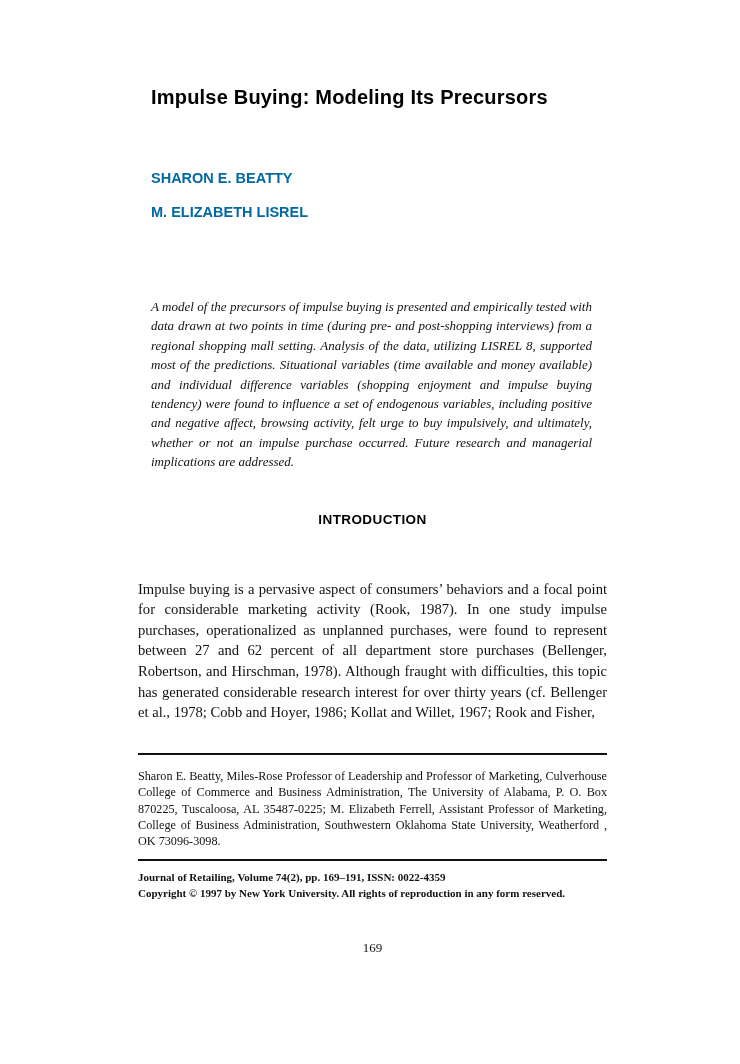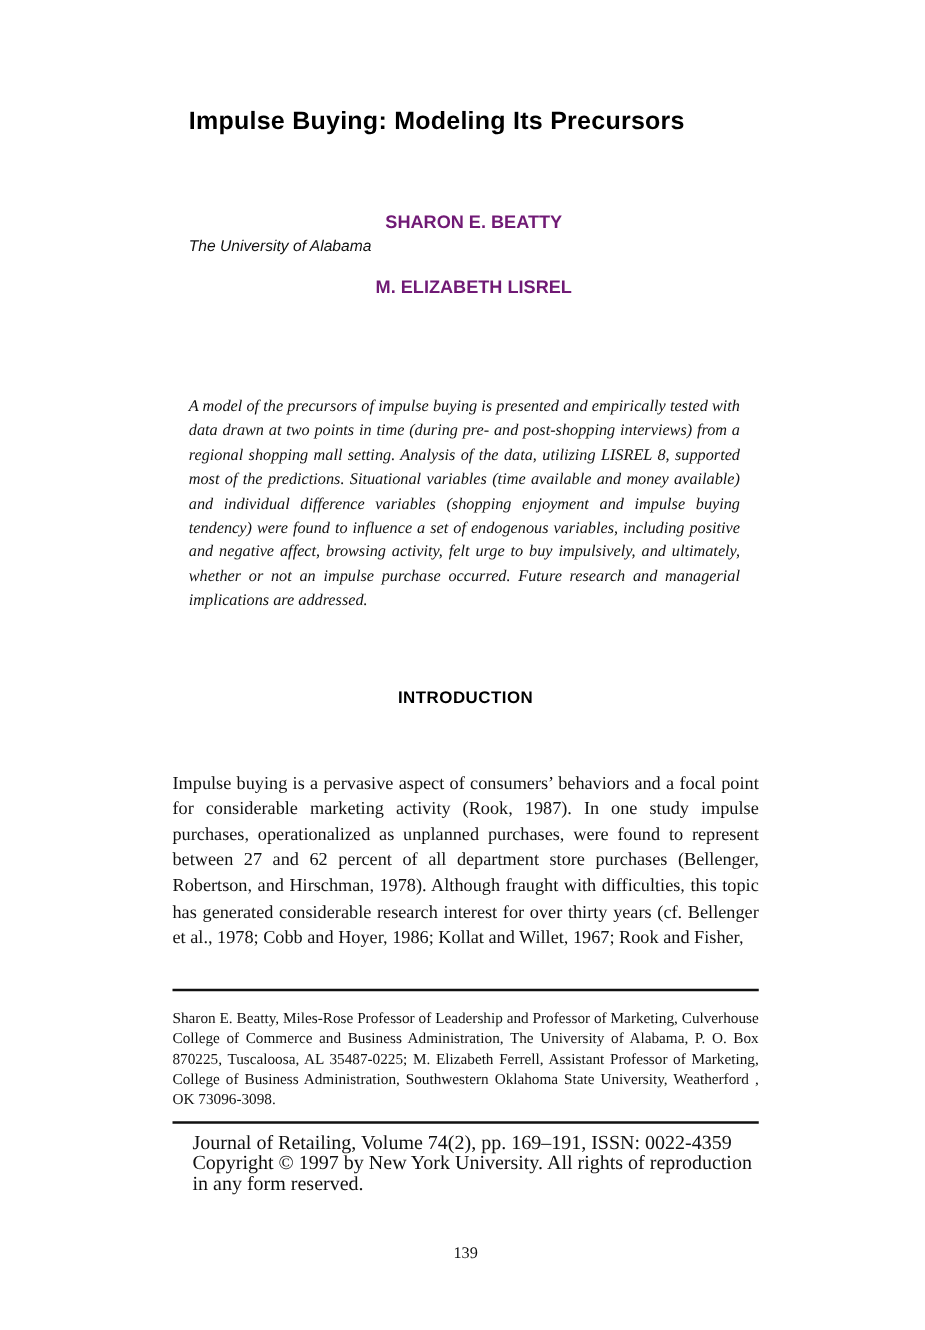--- a/index.html
+++ b/index.html
@@ -22,42 +22,41 @@
     font-size: 20px;
     letter-spacing: 0.2px;
     color: #000;
     margin-bottom: 60px;
   }
   .author-block { margin-bottom: 16px; }
   .author-name {
     font-family: "Liberation Sans", sans-serif;
     font-weight: bold;
     font-size: 14.5px;
-    color: #701a75;
+    color: #0369a1;
     line-height: 18px;
-    text-align: center;
   }
   .author-affiliation {
     font-family: "Liberation Sans", sans-serif;
     font-style: italic;
     font-size: 12.5px;
     color: #111;
     line-height: 16px;
     margin-top: 2px;
   }
   .abstract {
     margin-top: 76px;
     margin-right: 15px;
     font-style: italic;
     font-size: 13px;
     line-height: 19.4px;
     text-align: justify;
   }
   .section-heading {
-    margin-top: 60px;
+    margin-top: 40px;
     text-align: center;
     font-family: "Liberation Sans", sans-serif;
     font-weight: bold;
     font-size: 13.5px;
     letter-spacing: 0.4px;
     color: #000;
   }
   .body-text {
     margin-top: 52px;
     font-size: 14.6px;
@@ -72,42 +71,40 @@
   .rule-1 { margin-top: 30px; }
   .rule-2 { margin-top: 9px; }
   .footnote {
     margin-top: 13px;
     font-size: 12.2px;
     line-height: 16.4px;
     text-align: justify;
   }
   .journal-info {
     margin-top: 8px;
-    font-weight: normal;
-    font-size: 16px;
+    font-weight: bold;
+    font-size: 11px;
     line-height: 16.4px;
-    margin-left: 16px;
   }
   .page-number {
     margin-top: 38px;
     text-align: center;
     font-size: 13px;
   }
 </style>
 </head>
 <body>
 
 <div class="page">
 
   <h1 class="title indent">Impulse Buying:  Modeling Its Precursors</h1>
 
   <div class="authors indent">
     <div class="author-block">
       <div class="author-name">SHARON E. BEATTY</div>
-      <div class="author-affiliation">The University of Alabama</div>
     </div>
     <div class="author-block">
       <div class="author-name">M. ELIZABETH LISREL</div>
     </div>
   </div>
 
   <p class="abstract indent">A model of the precursors of impulse buying is presented and empirically tested with data drawn at two points in time (during pre- and post-shopping interviews) from a regional shopping mall setting. Analysis of the data, utilizing LISREL 8, supported most of the predictions. Situational variables (time available and money available) and individual difference variables (shopping enjoyment and impulse buying tendency) were found to influence a set of endogenous variables, including positive and negative affect, browsing activity, felt urge to buy impulsively, and ultimately, whether or not an impulse purchase occurred. Future research and managerial implications are addressed.</p>
 
   <h2 class="section-heading">INTRODUCTION</h2>
 
@@ -117,15 +114,15 @@
 
   <p class="footnote">Sharon E. Beatty, Miles-Rose Professor of Leadership and Professor of Marketing, Culverhouse College of Commerce and Business Administration, The University of Alabama, P. O. Box 870225, Tuscaloosa, AL 35487-0225; M. Elizabeth Ferrell, Assistant Professor of Marketing, College of Business Administration, Southwestern Oklahoma State University, Weatherford , OK  73096-3098.</p>
 
   <hr class="rule rule-2">
 
   <div class="journal-info">
     <div>Journal of Retailing, Volume 74(2), pp. 169–191, ISSN: 0022-4359</div>
     <div>Copyright © 1997 by New York University. All rights of reproduction in any form reserved.</div>
   </div>
 
-  <div class="page-number">139</div>
+  <div class="page-number">169</div>
 
 </div>
 
 </body></html>

